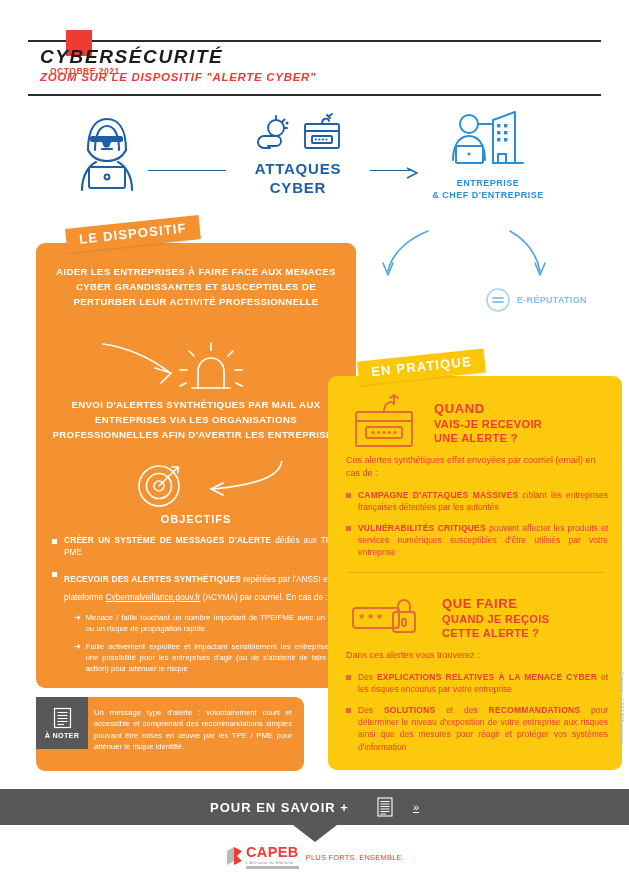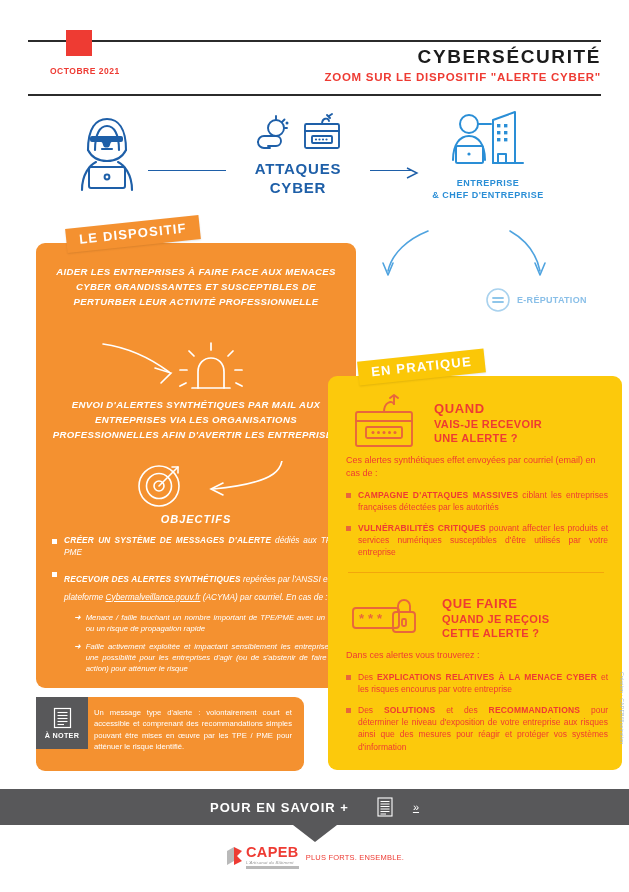--- a/index.html
+++ b/index.html
@@ -17,21 +17,21 @@
   .hrule{height:2px;background:#2b2b2b;width:100%;}
   .hrule.bottom{margin-top:0;}
   .red-square{
     position:absolute;left:38px;top:-12px;width:26px;height:26px;background:#ee3b33;
   }
   .header-band{position:relative;height:52px;}
   .date-label{
     position:absolute;left:22px;top:24px;
     color:#ee3b33;font-size:8.5px;font-weight:bold;letter-spacing:.5px;
   }
-  .title-wrap{position:absolute;left:0;right:0;top:4px;text-align:right;}
+  .title-wrap{position:absolute;left:12px;right:0;top:4px;text-align:left;font-style:italic;}
   .main-title{
     color:#1b1b1b;font-size:19px;font-weight:bold;letter-spacing:1.6px;line-height:1.15;
   }
   .sub-title{
     color:#ee3b33;font-size:11.5px;font-weight:bold;letter-spacing:.7px;margin-top:3px;
   }
 
   
   .illus-row{position:absolute;left:28px;top:110px;width:573px;height:100px;}
   .hacker{position:absolute;left:40px;top:2px;}
@@ -66,21 +66,21 @@
     color:#ffffff;font-size:13px;font-weight:bold;letter-spacing:1.2px;
     box-shadow:0 1px 2px rgba(0,0,0,.10);
   }
   .tag-dispositif{left:66px;top:222px;background:#f49130;}
   .tag-pratique{left:358px;top:355px;background:#fbc707;}
 
   .panel{
     position:absolute;border-radius:9px;
   }
   .panel-orange{
-    left:36px;top:243px;width:320px;height:445px;background:#f49130;font-style:italic;
+    left:36px;top:243px;width:320px;height:445px;background:#f49130;
   }
   .panel-yellow{
     left:328px;top:376px;width:266px;height:394px;background:#fcc90c;padding-left:28px;
   }
 
   .o-head{
     color:#ffffff;font-size:9.6px;font-weight:bold;letter-spacing:.35px;
     line-height:1.55;text-align:center;padding:22px 14px 0 14px;
   }
   .o-head2{

